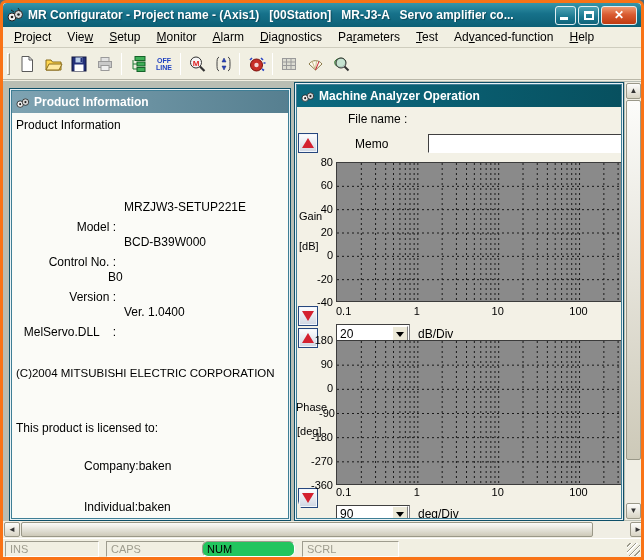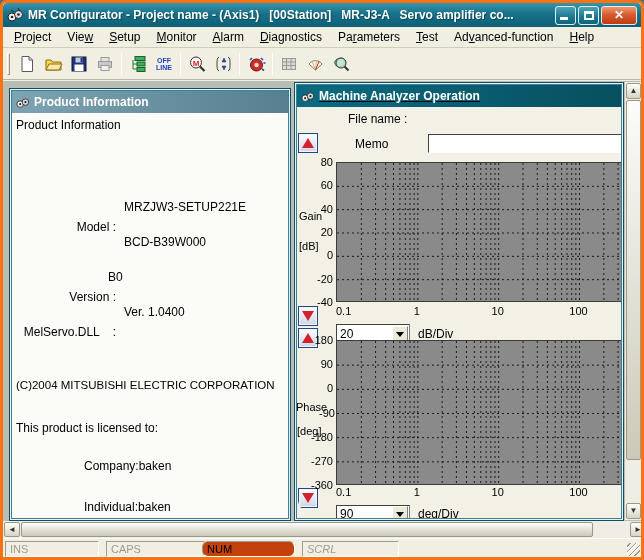--- a/index.html
+++ b/index.html
@@ -35,21 +35,21 @@
     border-right-color:#9a9888;border-bottom-color:#9a9888;background:#e6e4d6;}
   .tbtn{width:26px;height:26px;display:flex;align-items:center;justify-content:center;
     background:transparent;border:1px solid transparent;}
   .tsep{width:1px;height:22px;background:#9a9888;border-right:1px solid #fff;margin:0 3px;}
   .offline{font-size:7px;line-height:7px;font-weight:bold;color:#1c3fc0;text-align:center;}
   
   .mdi{position:absolute;left:0;top:78px;right:0;height:440px;background:#b9beb4;overflow:hidden;}
   .win{position:absolute;border:1px solid #0e4f68;box-shadow:inset 0 0 0 1px #e9f2f6,inset 0 0 0 2px #3f7e95;background:#f3f1e6;}
   .ctitle{height:22px;display:flex;align-items:center;padding:0 4px;margin:2px;}
   .ctitle .ctext{color:#fff;font-weight:bold;font-size:12px;margin-left:4px;white-space:pre;}
-  .ctitle.active{background:linear-gradient(90deg,#0c6a80,#07505f);text-decoration:underline;}
+  .ctitle.active{background:linear-gradient(90deg,#0c6a80,#07505f);}
   .ctitle.inactive{background:linear-gradient(90deg,#7ea3b2,#567f90);}
   .win-left{left:6px;top:7px;width:282px;height:433px;}
   .win-right{left:291px;top:1px;width:330px;height:439px;}
   .cbody{position:absolute;left:2px;right:2px;top:24px;bottom:2px;overflow:hidden;}
   .cbody-left{background:#fbfbf7;}
   .cbody-right{background:#f3f1e6;border-radius:23px;}
   .ptext{position:absolute;font-size:12px;color:#000;white-space:pre;}
   .plabel{position:absolute;font-size:12px;color:#000;white-space:pre;text-align:right;width:104px;margin-top:20px;}
   
   .alabel{position:absolute;font-size:12px;color:#000;white-space:pre;}
@@ -82,21 +82,21 @@
     border-radius:2px;display:flex;align-items:center;justify-content:center;
     font-size:8px;color:#333;line-height:1;}
   .sthumb{position:absolute;background:linear-gradient(#fcfcfa,#cdc9b8);border:1px solid #9a9888;border-radius:2px;}
   .hscroll .sbtn{width:16px;height:15px;top:1px;}
   .vscroll .sbtn{width:15px;height:16px;left:1px;}
   
   .statusbar{position:absolute;left:0;top:535px;right:0;height:19px;background:#f1efe2;
     border-top:1px solid #fff;}
   .spanel{position:absolute;top:2px;height:16px;font-size:11px;padding:1px 4px;
     border:1px solid #9e9c8e;border-bottom-color:#fff;border-right-color:#fff;color:#9e9c8e;}
-  .spanel.active{background:#c2410c;color:#000;border-radius:6px;}
+  .spanel.active{background:#22c55e;color:#000;border-radius:6px;}
   .grip{position:absolute;right:1px;bottom:1px;width:13px;height:13px;
     background:repeating-linear-gradient(135deg,transparent 0 2px,#9a9888 2px 3px,#fff 3px 4px);}
 </style>
 </head>
 <body>
 
 <div class="app">
 
   <div class="titlebar">
     <svg class="ticon" viewBox="0 0 17 16">
@@ -234,26 +234,27 @@
           <circle cx="11.5" cy="7.5" r="4" fill="#d9d9d9" stroke="#222"></circle>
           <circle cx="5" cy="10" r="1.3" fill="#222"></circle>
             <circle cx="11.5" cy="7.5" r="1.3" fill="#222"></circle>
         </svg>
         <span class="ctext">Product Information</span>
       </div>
       <div class="cbody cbody-left">
         <div class="ptext" style="left:4px;top:5px;">Product Information</div>
         <div class="plabel" style="left:0;top:87px;">Model :</div>
         <div class="ptext" style="left:112px;top:87px;">MRZJW3-SETUP221E</div>
+        <div class="plabel" style="left:0;top:122px;">Control No. :</div>
         <div class="ptext" style="left:112px;top:122px;">BCD-B39W000</div>
         <div class="plabel" style="left:0;top:157px;">Version :</div>
         <div class="ptext" style="left:96px;top:157px;">B0</div>
         <div class="plabel" style="left:0;top:192px;">MelServo.DLL    :</div>
         <div class="ptext" style="left:112px;top:192px;">Ver. 1.0400</div>
-        <div class="ptext" style="left:4px;top:266px;font-size:11.5px;">(C)2004 MITSUBISHI ELECTRIC CORPORATION</div>
+        <div class="ptext" style="left:4px;top:254px;font-size:11.5px;">(C)2004 MITSUBISHI ELECTRIC CORPORATION</div>
         <div class="ptext" style="left:4px;top:308px;">This product is licensed to:</div>
         <div class="ptext" style="left:72px;top:346px;">Company:baken</div>
         <div class="ptext" style="left:72px;top:387px;">Individual:baken</div>
       </div>
     </div>
 
     <div class="win win-right">
       <div class="ctitle active">
         <svg width="14" height="13" viewBox="0 0 17 16">
           <circle cx="5" cy="10" r="4" fill="#f2f2f2" stroke="#222"></circle>
@@ -418,16 +419,16 @@
     <div class="sthumb" style="left:18px;top:1px;width:572px;height:15px;"></div>
     <div class="sbtn" style="right:1px;">
         <span>►</span>
       </div>
   </div>
 
   <div class="statusbar">
     <div class="spanel" style="left:2px;width:94px;">INS</div>
     <div class="spanel" style="left:103px;width:99px;">CAPS</div>
     <div class="spanel active" style="left:199px;width:93px;">NUM</div>
-    <div class="spanel" style="left:299px;width:97px;font-style:italic;">SCRL</div>
+    <div class="spanel" style="left:299px;width:97px;">SCRL</div>
     <div class="grip"></div>
   </div>
 </div>
 
 </body></html>

